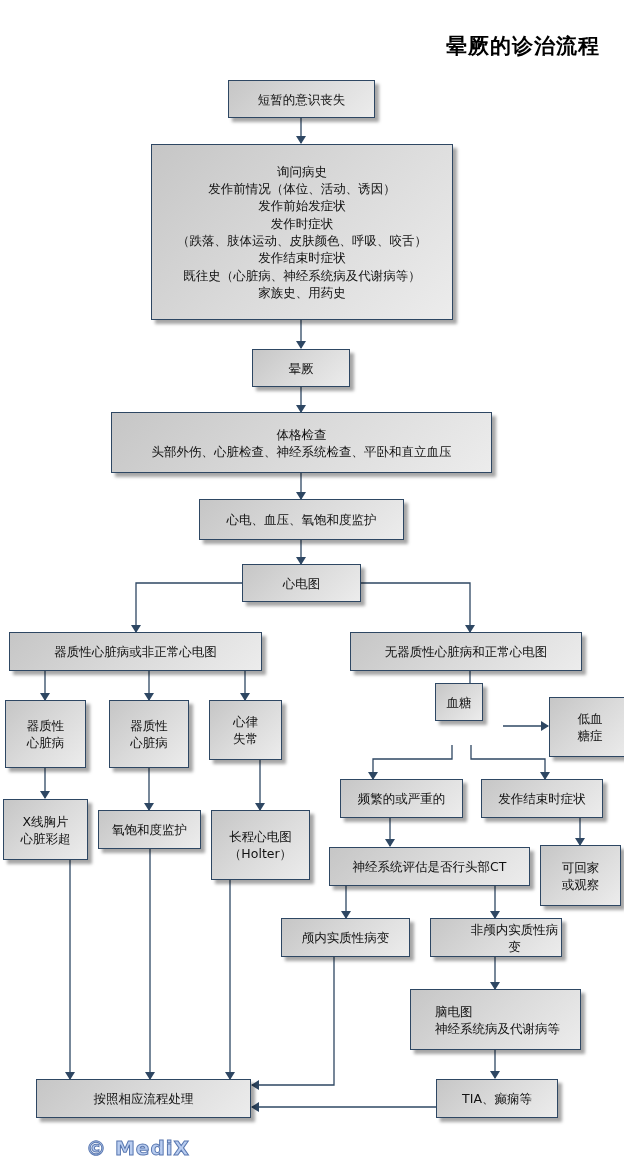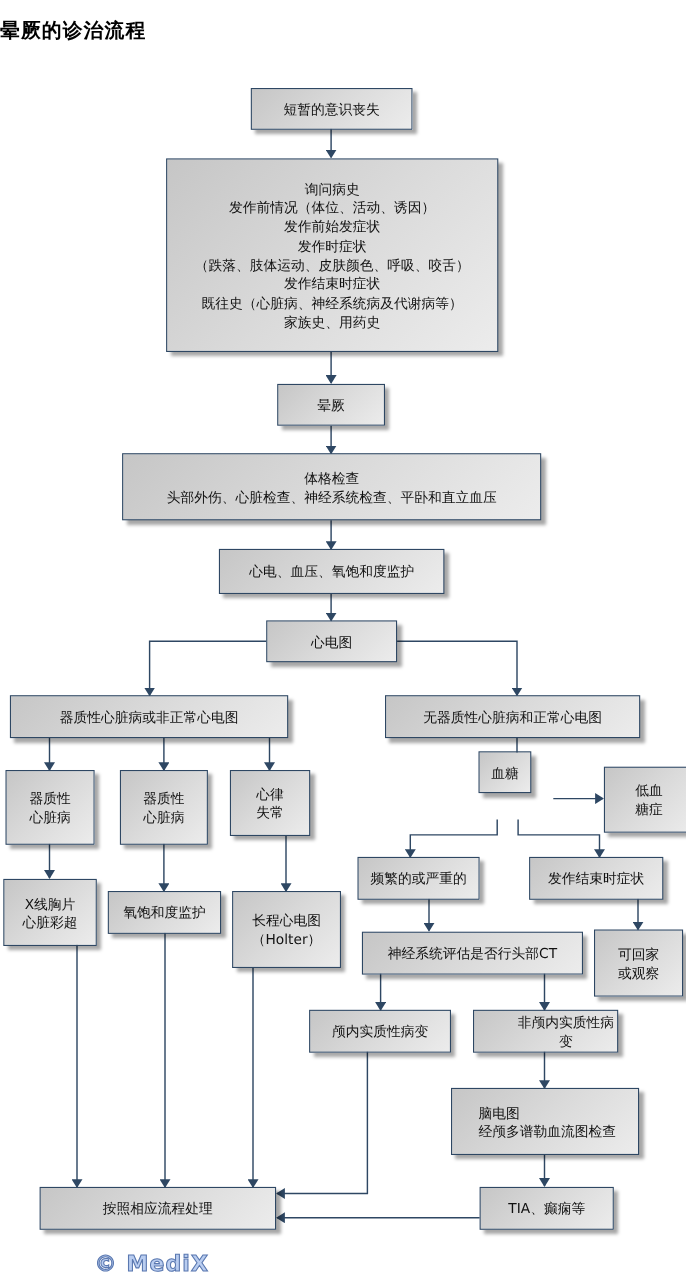--- a/index.html
+++ b/index.html
@@ -1,17 +1,17 @@
 <!DOCTYPE html>
 <html><head>
 <meta charset="utf-8">
 <style>
   html,body{margin:0;padding:0;background:#fff;}
   body{width:624px;height:1160px;position:relative;overflow:hidden;font-family:"DejaVu Sans",sans-serif;}
-  .title{position:absolute;left:0;top:16px;width:600px;text-align:left;font-size:18px;font-weight:bold;color:#000;letter-spacing:1px;}
+  .title{position:absolute;left:0;top:32px;width:600px;text-align:right;font-size:21px;font-weight:bold;color:#000;letter-spacing:1px;}
   .box{position:absolute;box-sizing:border-box;border:1px solid #2e4763;
        background:linear-gradient(135deg,#c6c6c6 0%,#dadada 50%,#ececec 100%);
        box-shadow:4px 4px 3px rgba(0,0,0,0.35);
        display:flex;align-items:center;justify-content:center;text-align:center;
        font-size:12.5px;line-height:17px;color:#111;white-space:pre-line;}
   .box.left{justify-content:flex-start;text-align:left;padding-left:24px;}
   svg.conn{position:absolute;left:0;top:0;width:624px;height:1160px;pointer-events:none;}
   .wm{position:absolute;left:86px;top:1136px;font-size:20px;font-weight:bold;color:#b9cdf0;
       -webkit-text-stroke:1px #5a78b0;letter-spacing:1px;font-family:"DejaVu Sans",sans-serif;}
 </style>
@@ -81,25 +81,25 @@
 <div class="box" style="left:209px;top:700px;width:73px;height:60px;">心律
 失常</div>
 <div class="box" style="left:3px;top:799px;width:85px;height:61px;">X线胸片
 心脏彩超</div>
 <div class="box" style="left:98px;top:810px;width:103px;height:39px;">氧饱和度监护</div>
 <div class="box" style="left:211px;top:810px;width:99px;height:70px;">长程心电图
 （Holter）</div>
 <div class="box" style="left:435px;top:683px;width:48px;height:38px;">血糖</div>
 <div class="box" style="left:549px;top:697px;width:82px;height:60px;">低血
 糖症</div>
-<div class="box" style="left:325px;top:779px;width:111px;height:39px;">频繁的或严重的</div>
+<div class="box" style="left:340px;top:779px;width:123px;height:39px;">频繁的或严重的</div>
 <div class="box" style="left:481px;top:779px;width:122px;height:39px;">发作结束时症状</div>
 <div class="box" style="left:329px;top:847px;width:201px;height:39px;">神经系统评估是否行头部CT</div>
 <div class="box" style="left:540px;top:845px;width:81px;height:61px;">可回家
 或观察</div>
 <div class="box" style="left:281px;top:918px;width:129px;height:39px;">颅内实质性病变</div>
 <div class="box" style="left:430px;top:918px;width:132px;height:39px;padding-left:37px;">非颅内实质性病变</div>
 <div class="box left" style="left:410px;top:989px;width:171px;height:61px;">脑电图
-经颅多谱勒血流图检查</div>
+神经系统病及代谢病等</div>
 <div class="box" style="left:436px;top:1079px;width:122px;height:39px;">TIA、癫痫等</div>
 <div class="box" style="left:36px;top:1079px;width:215px;height:39px;">按照相应流程处理</div>
 
 <div class="wm">© MediX</div>
 
 </body></html>

